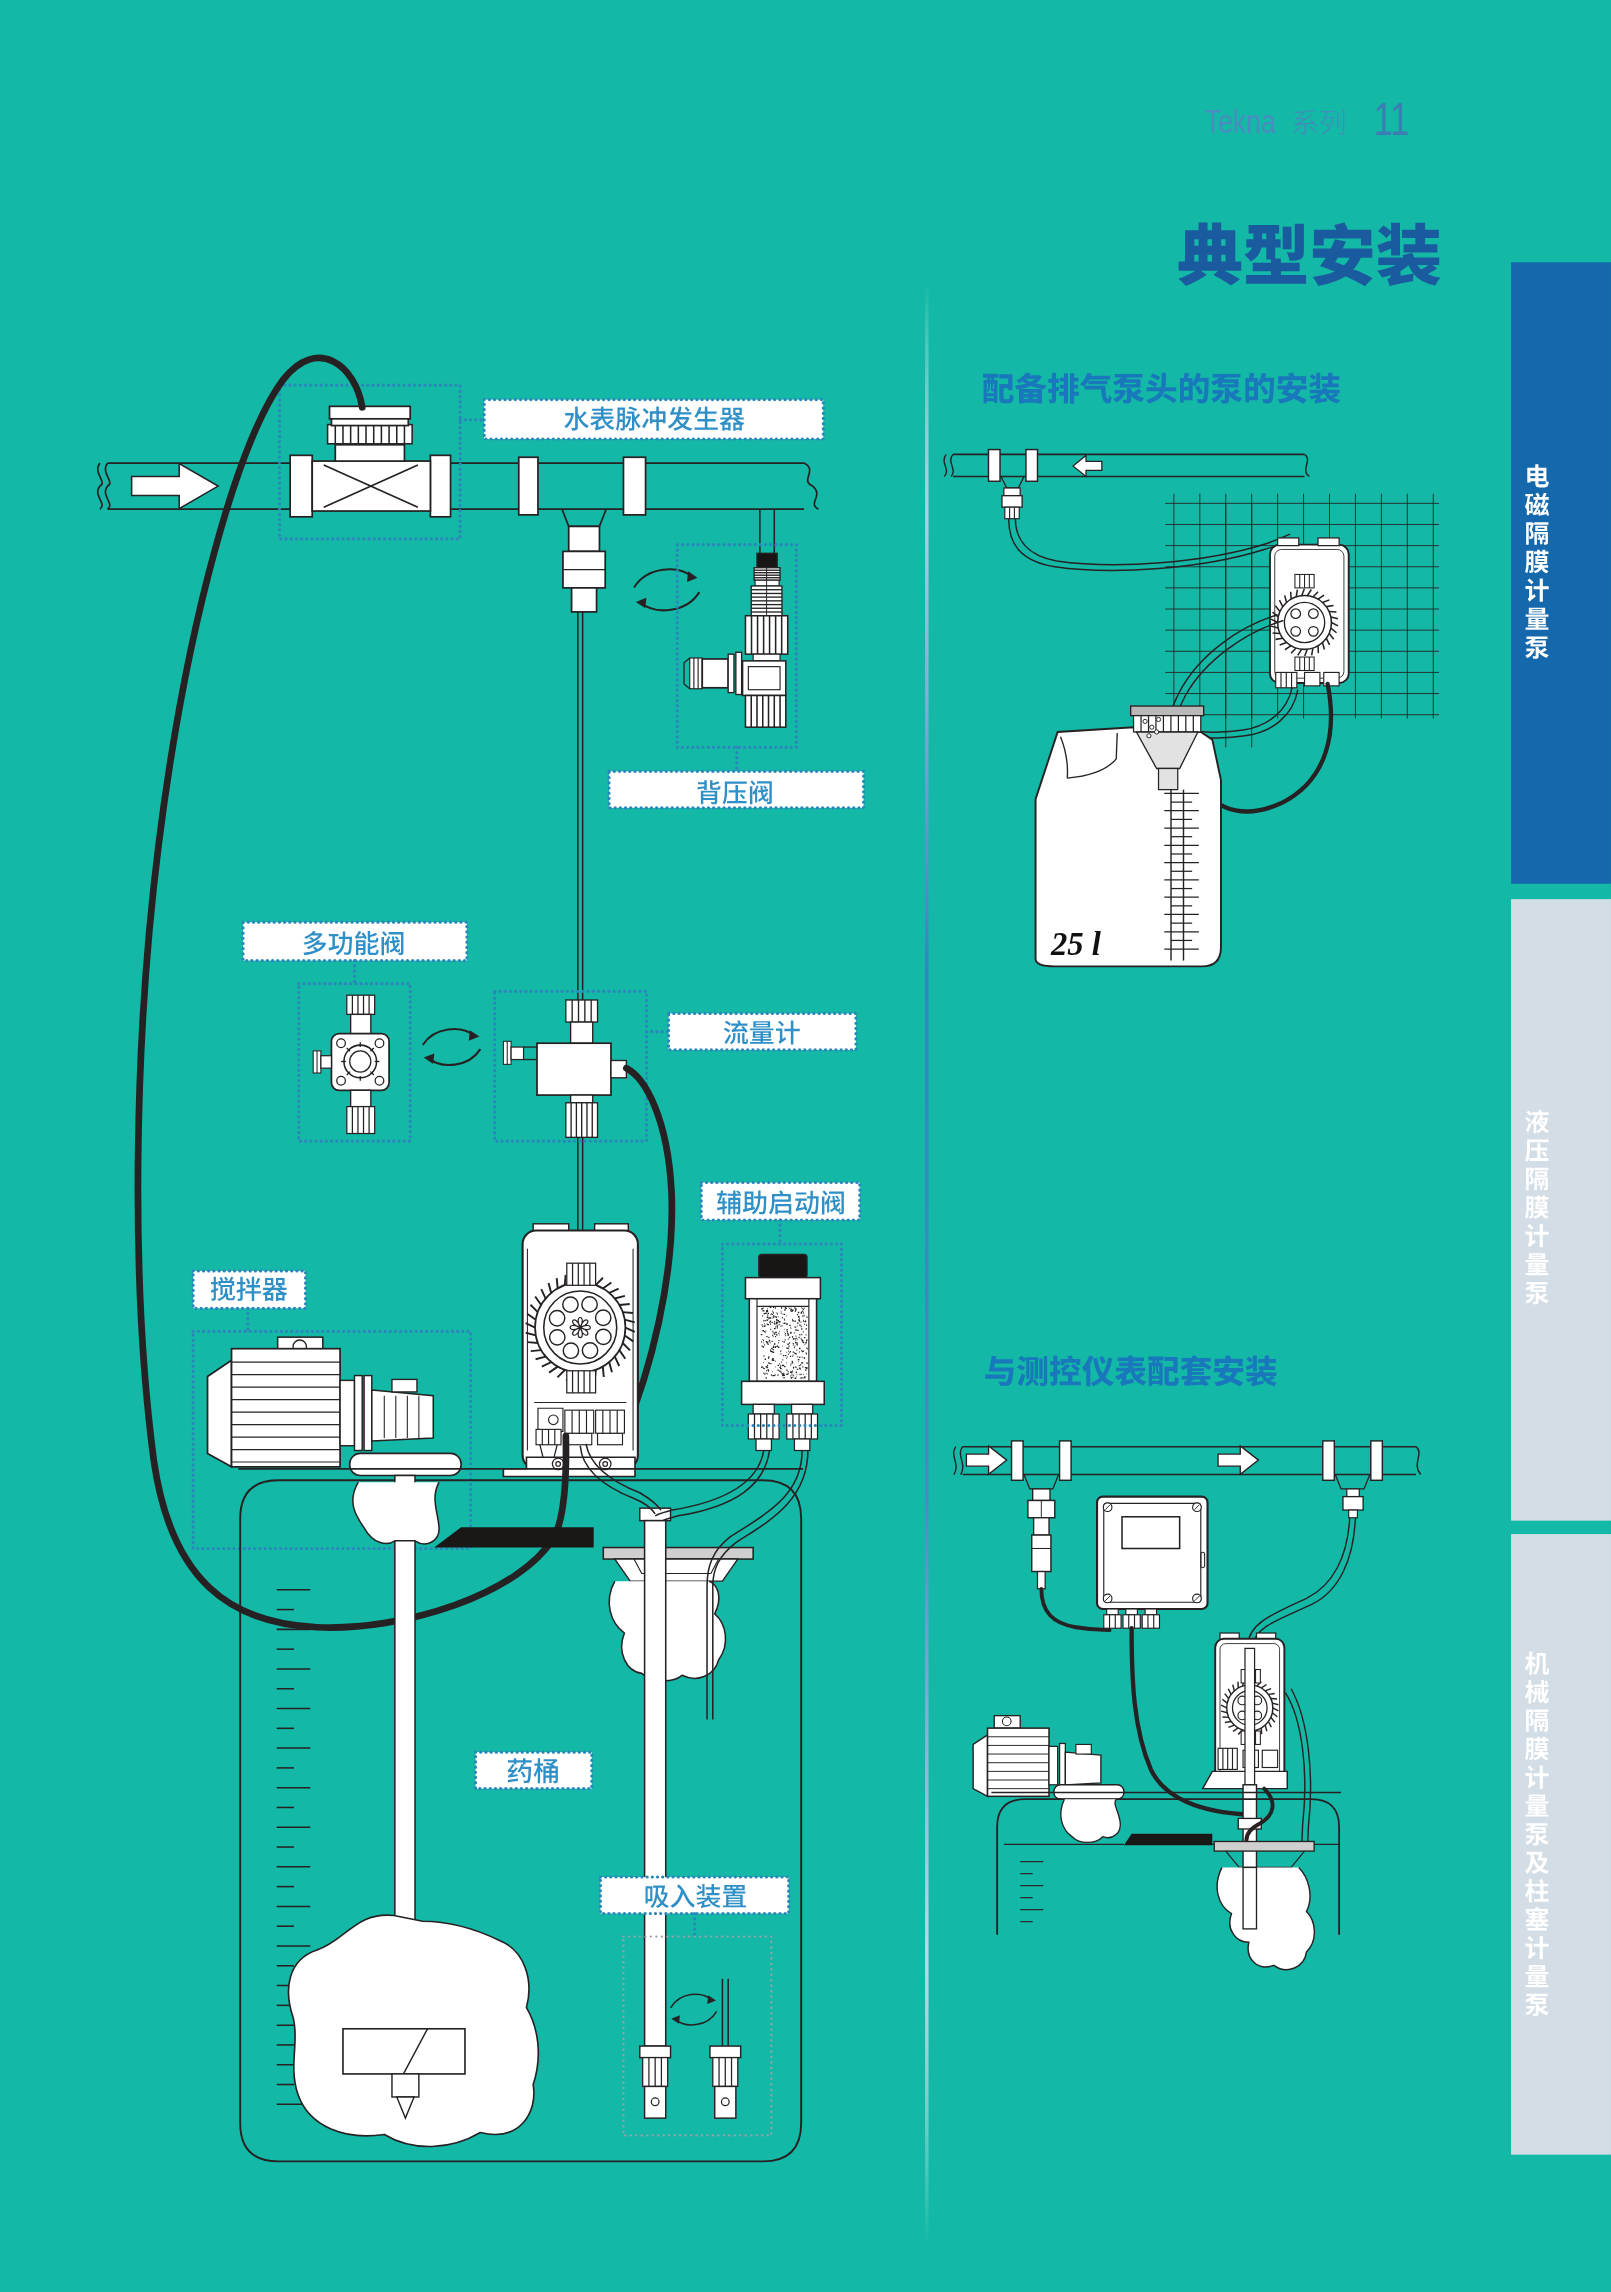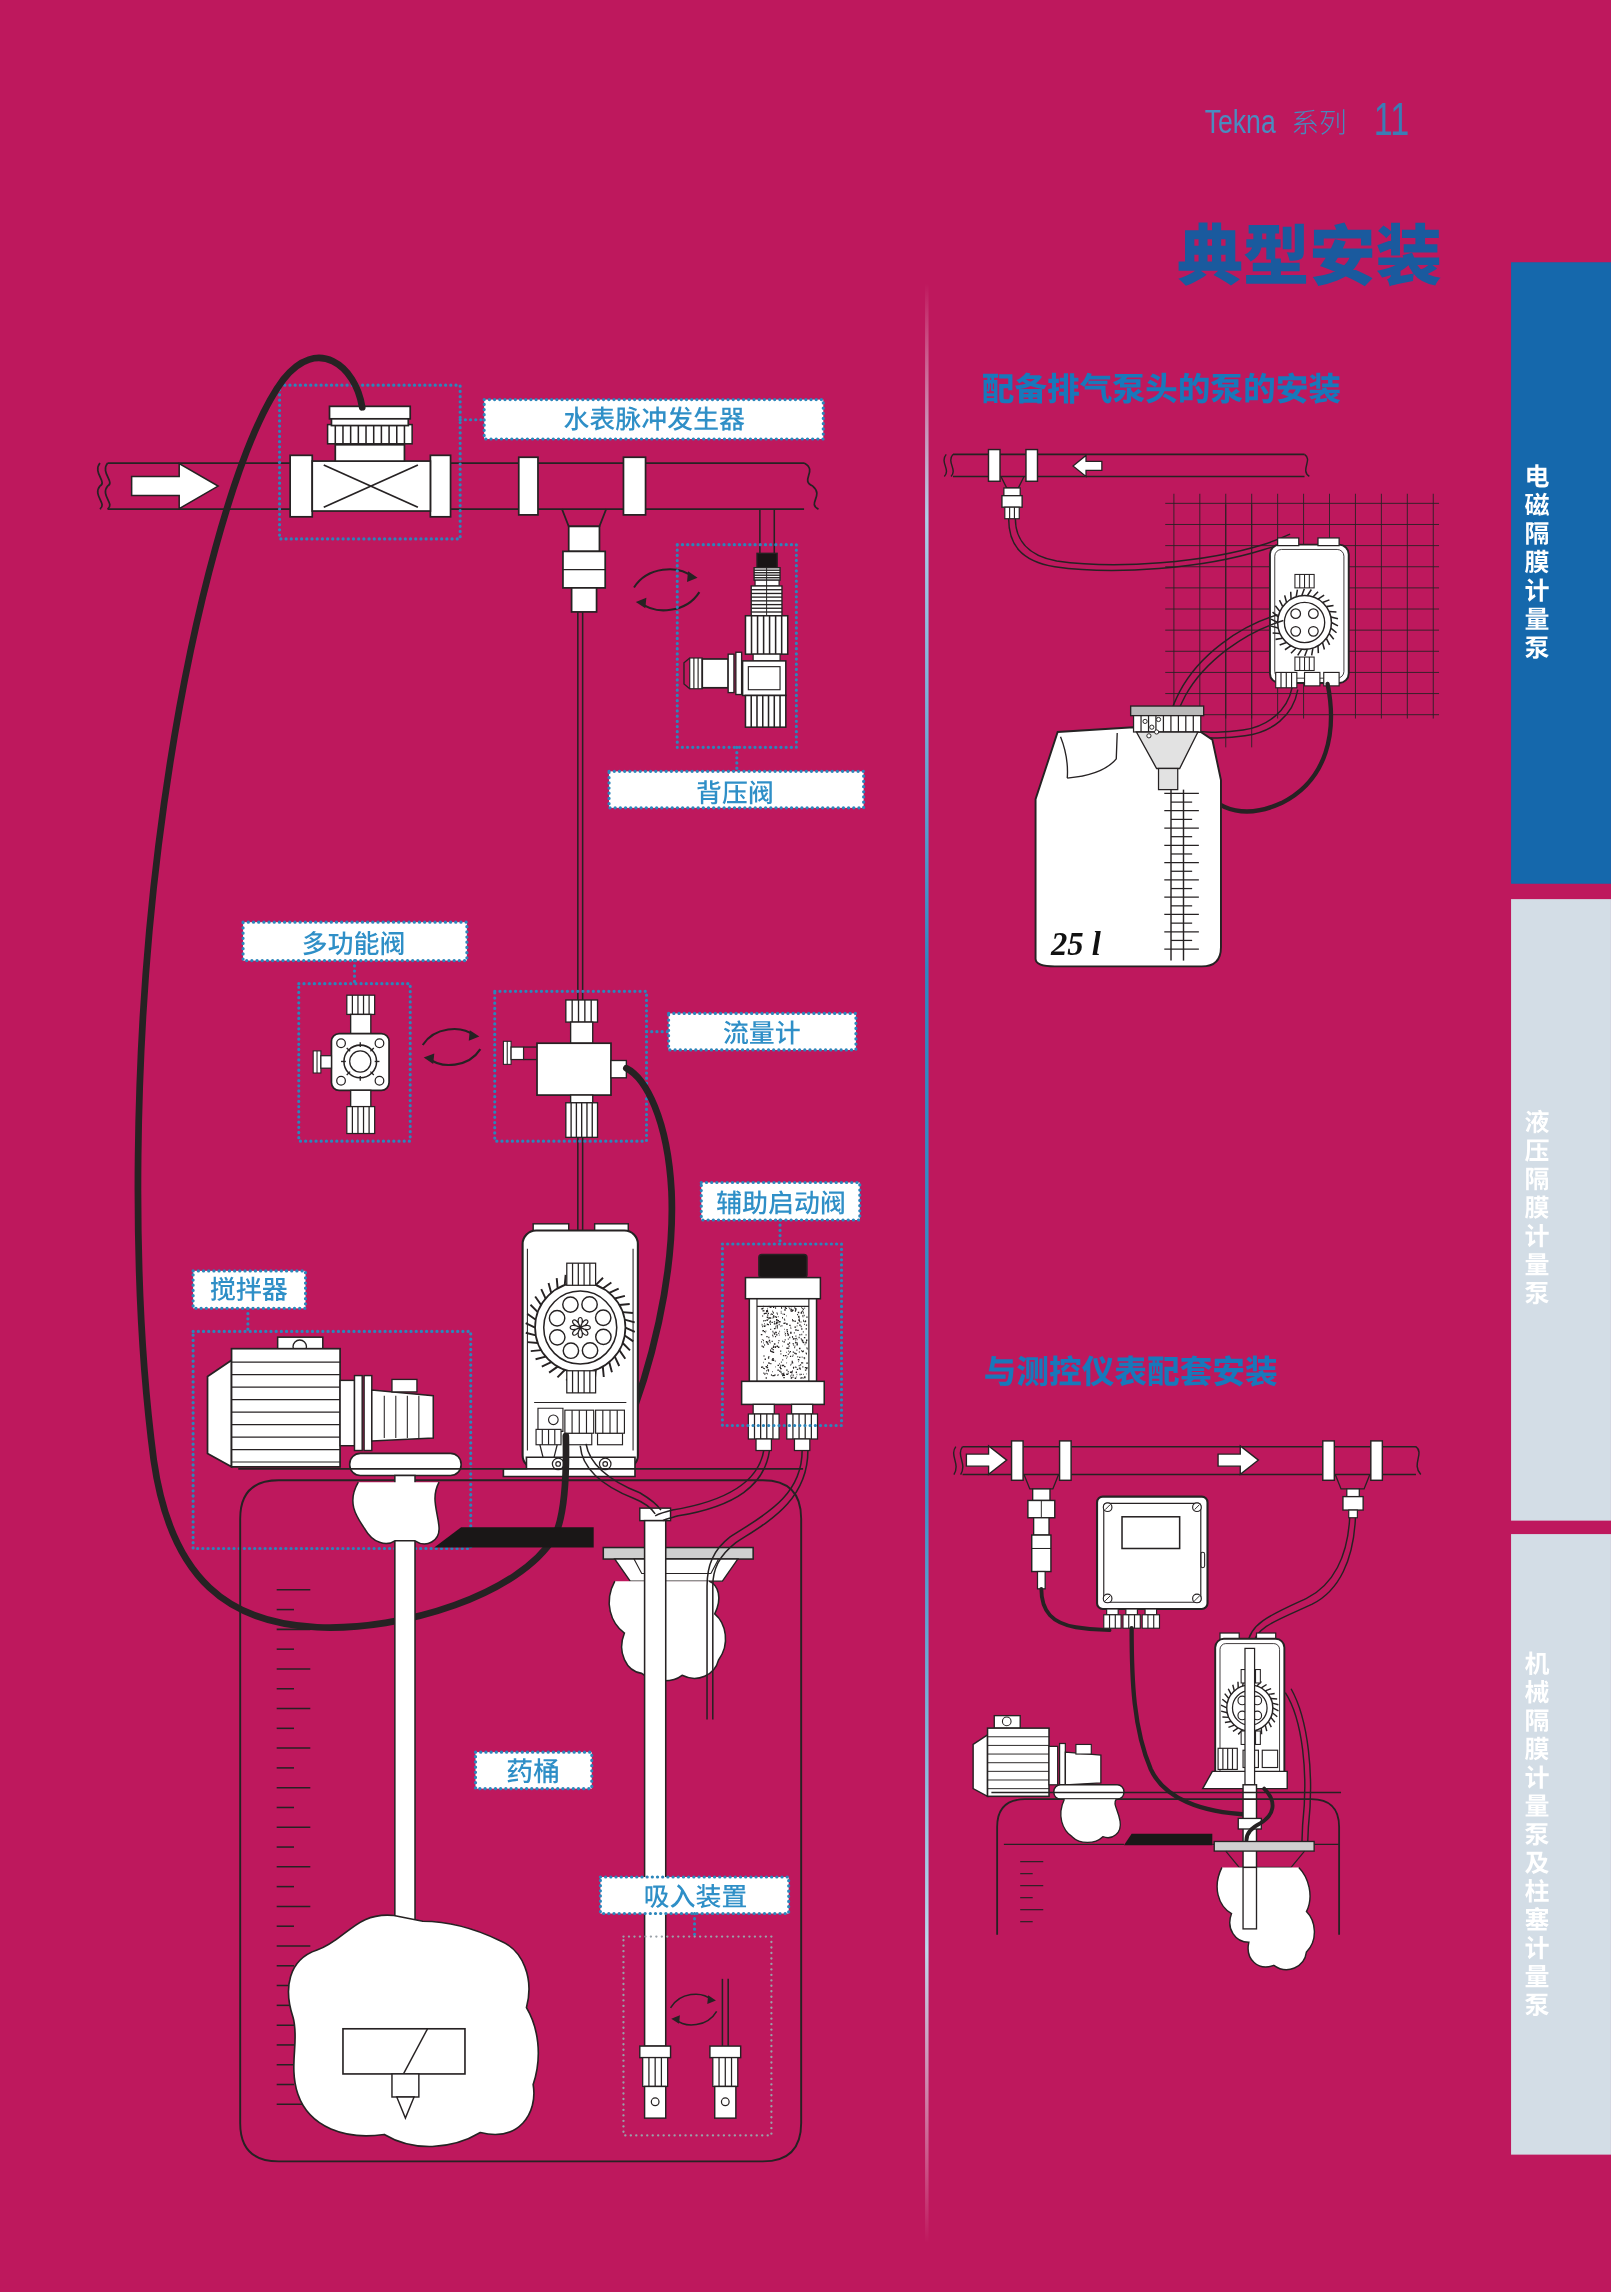--- a/index.html
+++ b/index.html
@@ -1,12 +1,12 @@
 <!DOCTYPE html>
-<html><head><meta charset="utf-8"><style>html,body{margin:0;padding:0;background:#fff;}*{box-sizing:border-box;}.pg{position:relative;width:1611px;height:2292px;background:#be185d;overflow:hidden;font-family:"Liberation Sans",sans-serif;}</style></head><body>
+<html><head><meta charset="utf-8"><style>html,body{margin:0;padding:0;background:#fff;}*{box-sizing:border-box;}.pg{position:relative;width:1611px;height:2292px;background:#14b8a6;overflow:hidden;font-family:"Liberation Sans",sans-serif;}</style></head><body>
 <div class="pg">
 <svg width="1611" height="2292" viewBox="0 0 1677 2386" xmlns="http://www.w3.org/2000/svg">
 <defs>
         <linearGradient id="sep" x1="0" y1="0" x2="0" y2="1">
           <stop offset="0" stop-color="#ffffff" stop-opacity="0"></stop>
           <stop offset="0.12" stop-color="#aecde8"></stop>
           <stop offset="0.35" stop-color="#2e86c0"></stop>
           <stop offset="0.62" stop-color="#3e8fc5"></stop>
           <stop offset="0.85" stop-color="#bdd7ec"></stop>
           <stop offset="1" stop-color="#ffffff" stop-opacity="0"></stop>

